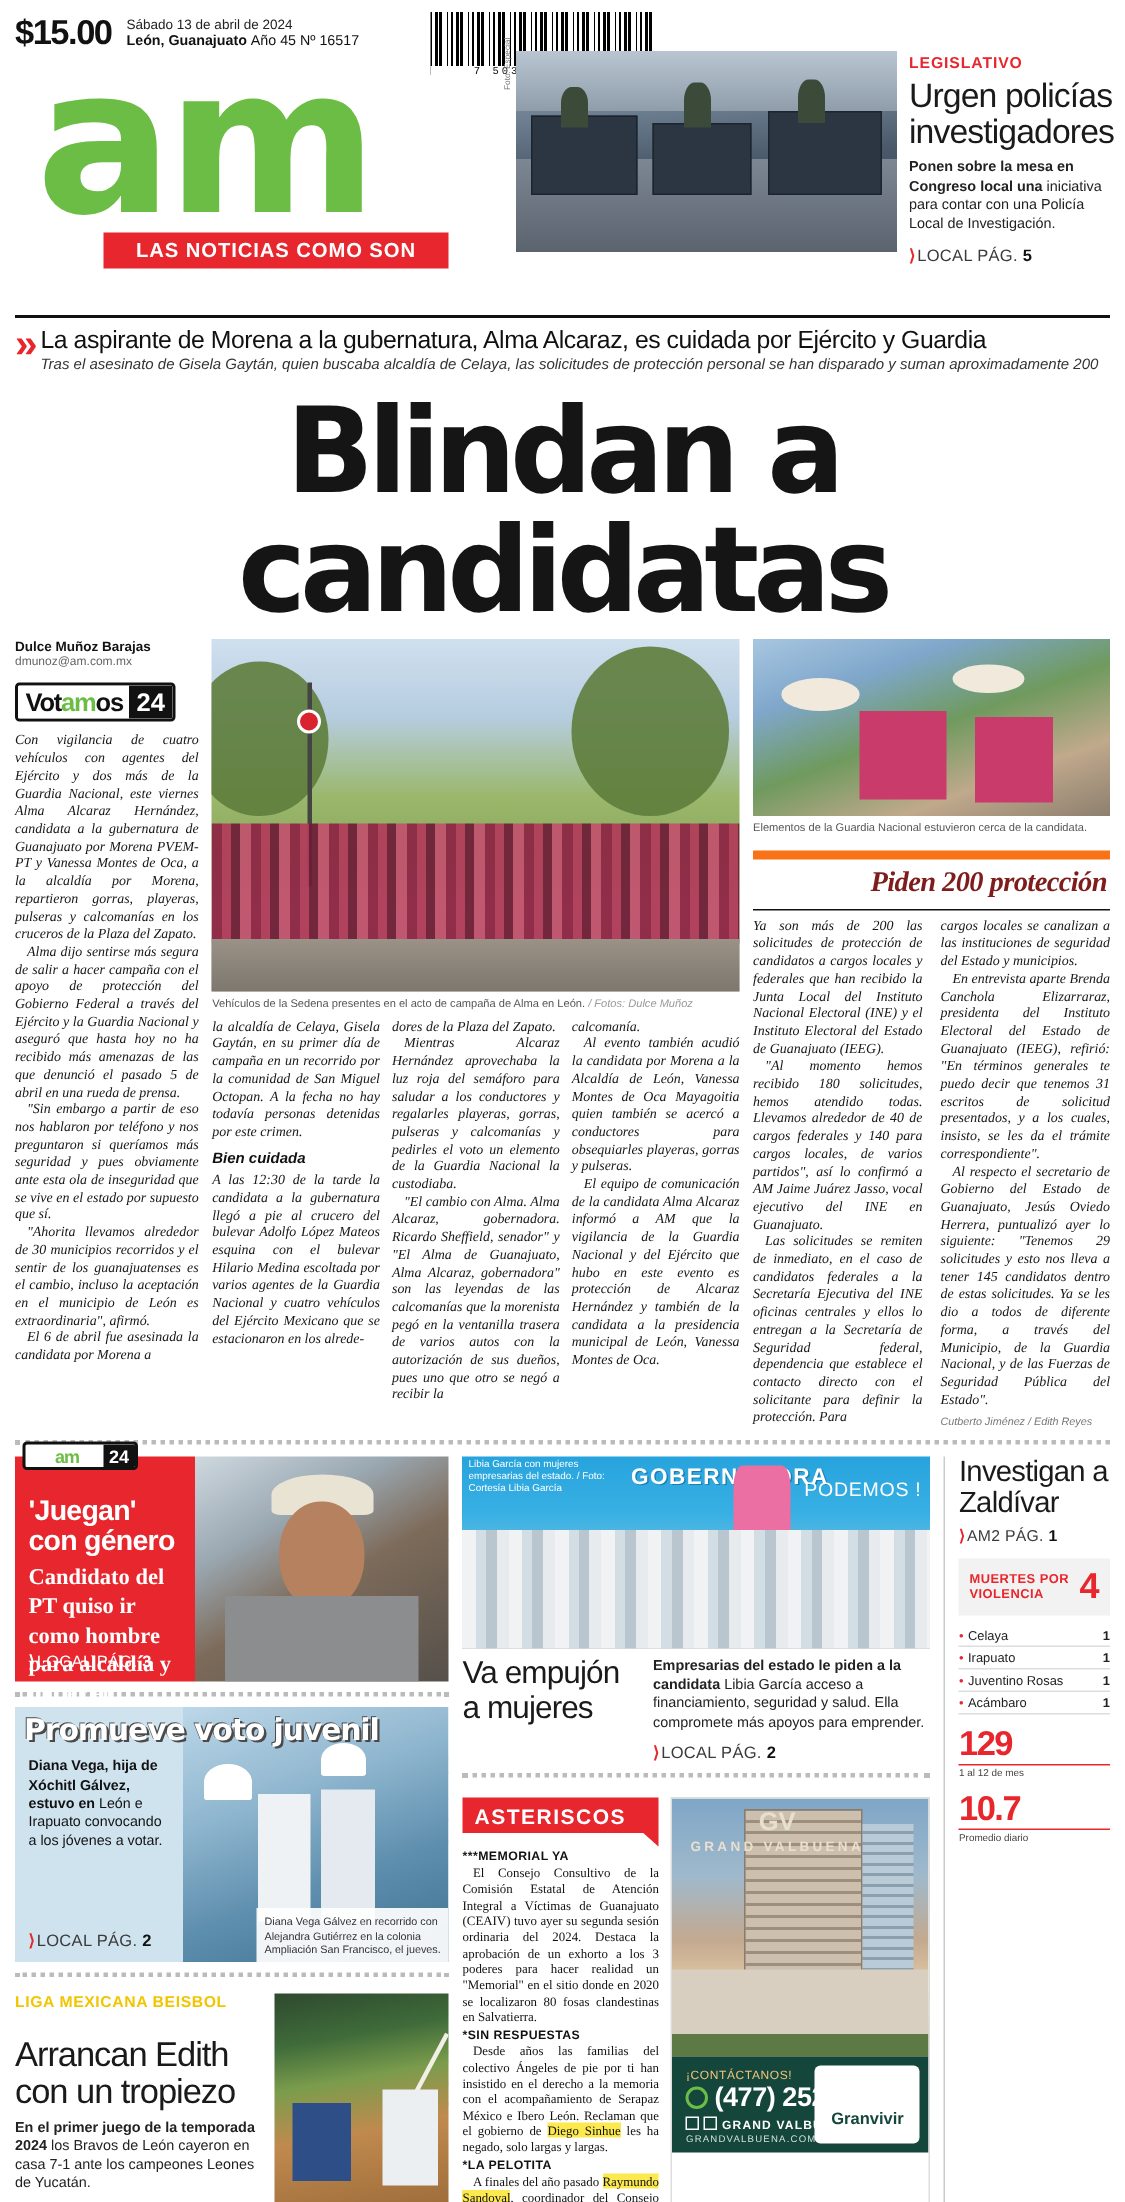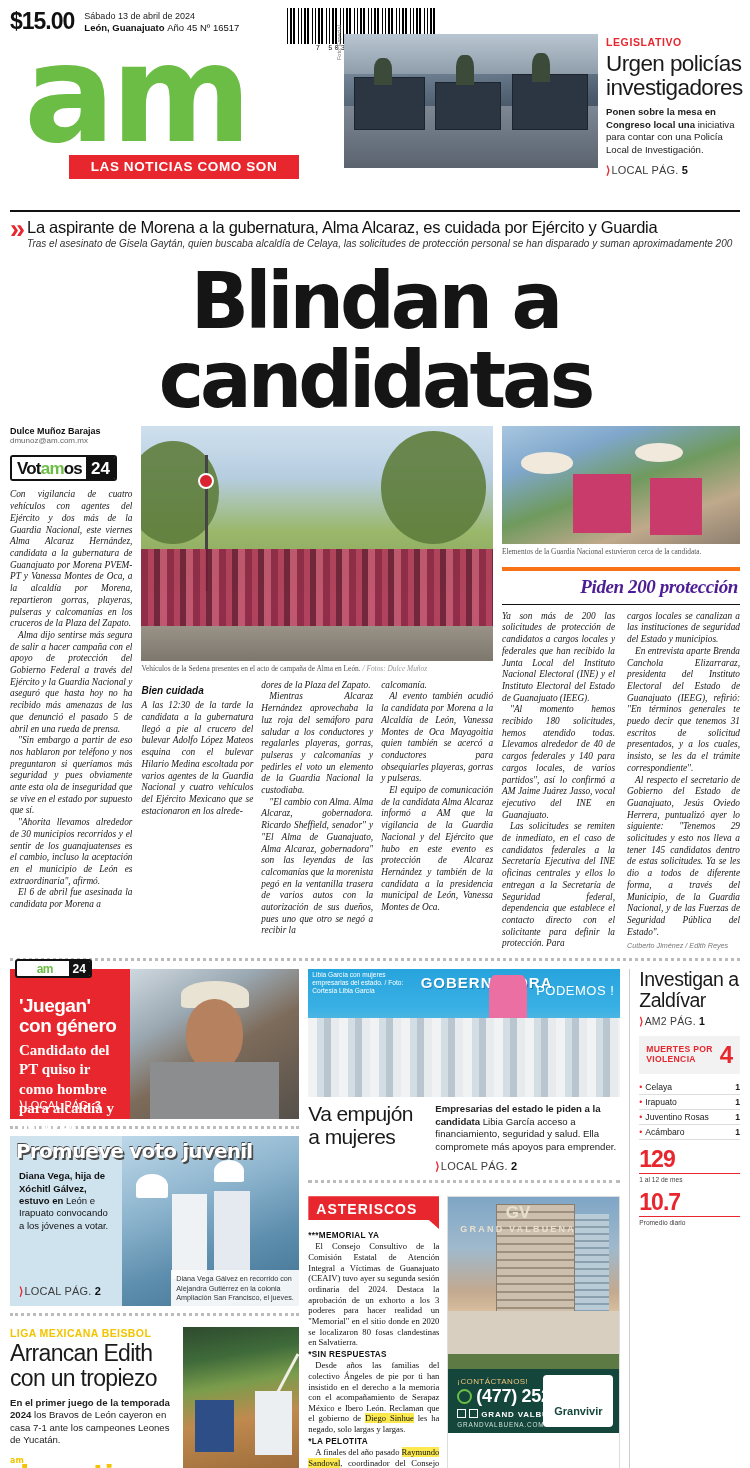--- a/index.html
+++ b/index.html
@@ -187,41 +187,41 @@
     opacity: 0.92;
   }
   .photo-main .ground { position:absolute; left:0; right:0; bottom:0; height:15%;
      background: linear-gradient(180deg,#9a9287,#7d776d); }
   .photo-main .tree { position:absolute; border-radius:50%; background:#5e7d3c; opacity:.9; }
   .photo-main .pole { position:absolute; width:3px; background:#444; }
   .photo-main .sign { position:absolute; width:16px; height:16px; background:#d9232e; border-radius:50%; border:2px solid #fff; }
 
   .photo-cap {
     font-size: 7.4px; color: #555; line-height: 1.25;
-    padding: 3px 0 6px 0; font-family:Liberation Serif, serif;
+    padding: 3px 0 6px 0; font-family:Liberation Sans, sans-serif;
   }
   .photo-cap i { color:#999; font-style: italic; }
 
   .three-cols { display: flex; gap: 8px; }
   .three-cols > div { flex: 1; }
 
   .photo-c {
     width: 100%; height: 118px;
     background: linear-gradient(160deg,#a8c6e0 0%, #7fa7cb 25%, #6f9a5e 50%, #c0a98c 75%, #8d7f6f 100%);
     position: relative; overflow:hidden;
   }
   .photo-c .hat { position:absolute; background:#f0e9dc; border-radius:50%; }
   .photo-c .pk { position:absolute; background:#c93b6b; }
 
   .sect-head {
     font-family: "Liberation Serif", serif;
     font-weight: bold; font-style: italic;
-    font-size: 19px; color: #4c1d95;
+    font-size: 19px; color: #7f1d1d;
     text-align: right; letter-spacing: -0.4px;
-    border-top: 4px solid #f97316; border-bottom: 1.5px solid #111;
+    border-top: 6px solid #f97316; border-bottom: 1.5px solid #111;
     padding: 5px 2px 6px 0; margin: 4px 0 6px 0;
   }
   .two-cols { display:flex; gap:12px; }
   .two-cols > div { flex:1; }
   .credit-it { font-size: 7.2px; font-style: italic; color:#777; margin-top:3px; font-family:"Liberation Sans",sans-serif;}
 
   .dotrule {
     border-top: 3px dotted #bbb; margin: 8px 10px 0 10px; height: 0;
   }
   .dotrule2 { border-top: 3px dotted #bbb; margin: 7px 0 7px 0; height:0; }
@@ -278,21 +278,21 @@
     color:#333; padding:4px 5px;
   }
   .vcredit {
     position:absolute; right:1px; top:24px; font-size:5.3px; color:#999;
     transform: rotate(-90deg); transform-origin: right top; white-space:nowrap;
   }
 
   
   .beis { display:flex; gap:8px; padding-top: 4px; }
   .beis-l { flex:1; }
-  .beis-kick { color:#f2c500; font-weight:bold; font-size:10.5px; letter-spacing:0.4px; margin-bottom:2px; }
+  .beis-kick { color:#f2c500; font-weight:bold; font-size:10.5px; letter-spacing:0.4px; margin-bottom:16px; }
   .beis-h { font-size:23px; line-height:1.05; letter-spacing:-0.7px; color:#1a1a1a; margin-bottom:7px; }
   .beis-s { font-size:9.6px; line-height:1.3; color:#222; }
   .beis-s b { font-weight:bold; }
   .beis-img { width:116px; height:145px;
     background: linear-gradient(170deg,#2e4a2e 0%, #3f6b3a 22%, #7a9c4c 40%, #c08a4e 62%, #9c6b3a 100%);
     position:relative; overflow:hidden; }
   .beis-img .bat { position:absolute; right:10%; top:16%; width:3px; height:34%; background:#f2efe6; transform:rotate(28deg); }
   .beis-img .player { position:absolute; background:#e8e8e8; }
   .deportivo {
     margin-top: 10px;
@@ -483,20 +483,21 @@
         <div class="ground"></div>
       </div>
       <div class="photo-cap">
         <span>Vehículos de la Sedena presentes en el acto de campaña de Alma en León.</span>
         <i>/ Fotos: Dulce Muñoz</i>
       </div>
 
       <div class="three-cols">
         <div>
           <div class="body-col">
+            <p class="first">la alcaldía de Celaya, Gisela Gaytán, en su primer día de campaña en un recorrido por la comunidad de San Miguel Octopan. A la fecha no hay todavía personas detenidas por este crimen.</p>
             <div class="subhead">Bien cuidada</div>
             <p class="first">A las 12:30 de la tarde la candidata a la gubernatura llegó a pie al crucero del bulevar Adolfo López Mateos esquina con el bulevar Hilario Medina escoltada por varios agentes de la Guardia Nacional y cuatro vehículos del Ejército Mexicano que se estacionaron en los alrede-</p>
           </div>
         </div>
         <div>
           <div class="body-col">
             <p class="first">dores de la Plaza del Zapato.</p>
             <p>Mientras Alcaraz Hernández aprovechaba la luz roja del semáforo para saludar a los conductores y regalarles playeras, gorras, pulseras y calcomanías y pedirles el voto un elemento de la Guardia Nacional la custodiaba.</p>
             <p>"El cambio con Alma. Alma Alcaraz, gobernadora. Ricardo Sheffield, senador" y "El Alma de Guanajuato, Alma Alcaraz, gobernadora" son las leyendas de las calcomanías que la morenista pegó en la ventanilla trasera de varios autos con la autorización de sus dueños, pues uno que otro se negó a recibir la</p>
           </div>

